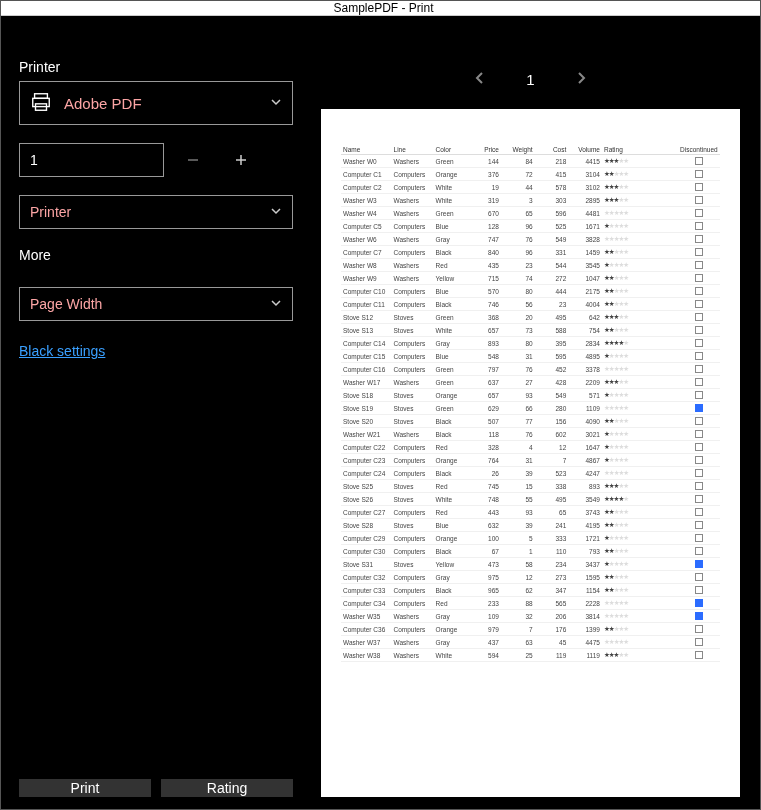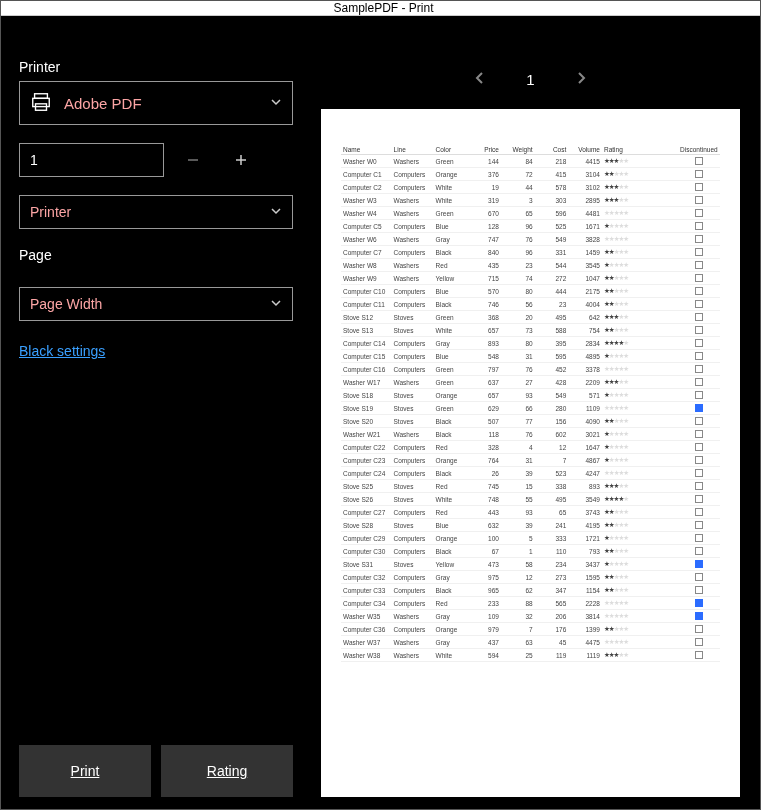--- a/index.html
+++ b/index.html
@@ -15,21 +15,21 @@
     .select { border: 1px solid #999; background: #000; height: 34px; display: flex; align-items: center; justify-content: space-between; padding: 0 10px; color: #fca5a5; font-size: 14px; cursor: pointer; }
     .select.big { height: 44px; font-size: 15px; }
     .select .chev { font-size: 12px; color: #ccc; }
     .printer-select { display: flex; align-items: center; gap: 12px; }
     .printer-icon svg { width: 22px; height: 22px; }
     .copies-row { display: flex; align-items: center; gap: 10px; }
     .copies-input { border: 1px solid #999; background: #000; width: 145px; height: 34px; color: #fff; font-size: 14px; padding: 0 10px; display:flex; align-items:center;}
     .ctrl { width: 38px; height:34px; display:flex; align-items:center; justify-content:center; color:#999; font-size:20px; cursor:pointer;}
     .more-settings { color: #3aa0ff; text-decoration: underline; font-size: 14px; margin-top: 4px; cursor:pointer; display:inline-block;}
     .footer { margin-top: auto; display: flex; gap: 10px; padding-top: 20px;}
-    .btn { flex:1; background:#333; height:52px; display:flex; align-items:center; justify-content:center; font-size:14px; color:#fff; cursor:pointer;text-decoration:underline;}
+    .btn { flex:1; background:#333; height:18px; display:flex; align-items:center; justify-content:center; font-size:14px; color:#fff; cursor:pointer;}
     .preview-area { flex: 1; padding: 20px 20px 20px 10px; display: flex; flex-direction: column; }
     .preview-nav { display:flex; align-items:center; justify-content:center; gap:40px; height:40px; color:#fff; font-size:15px; margin-bottom:10px;}
     .preview-nav .navbtn{color:#888; font-size:18px; cursor:pointer;}
     .page { background:#fff; flex:1; padding: 36px 20px; overflow:hidden; display:flex; flex-direction:column;}
     table { width:100%; border-collapse: collapse; font-size:6.5px; color:#444; table-layout: fixed;}
     th { text-align:left; font-weight:400; color:#333; border-bottom:1px solid #ddd; padding:1px 2px; font-size:6.5px; white-space:nowrap; overflow:hidden;}
     td { padding:1.5px 2px; border-bottom:1px solid #f0f0f0; white-space:nowrap; overflow:hidden; text-overflow:clip;}
     td.num { text-align:right; }
     th.num{ text-align:right;}
     .stars { color:#444; letter-spacing:-1px; }
@@ -95,21 +95,21 @@
       <div class="form-row">
         <div class="select">
           <span>Printer</span>
           <span class="chev"><svg width="12" height="12" viewBox="0 0 12 12">
                 <path d="M2 4 L6 8 L10 4" stroke="#ccc" stroke-width="1.5" fill="none"></path>
               </svg></span>
         </div>
       </div>
 
       <div class="form-row">
-        <span class="label">Page</span>
+        <span class="label">More</span>
       </div>
 
       <div class="form-row">
         <div class="select">
           <span>Page Width</span>
           <span class="chev"><svg width="12" height="12" viewBox="0 0 12 12">
                 <path d="M2 4 L6 8 L10 4" stroke="#ccc" stroke-width="1.5" fill="none"></path>
               </svg></span>
         </div>
       </div>

